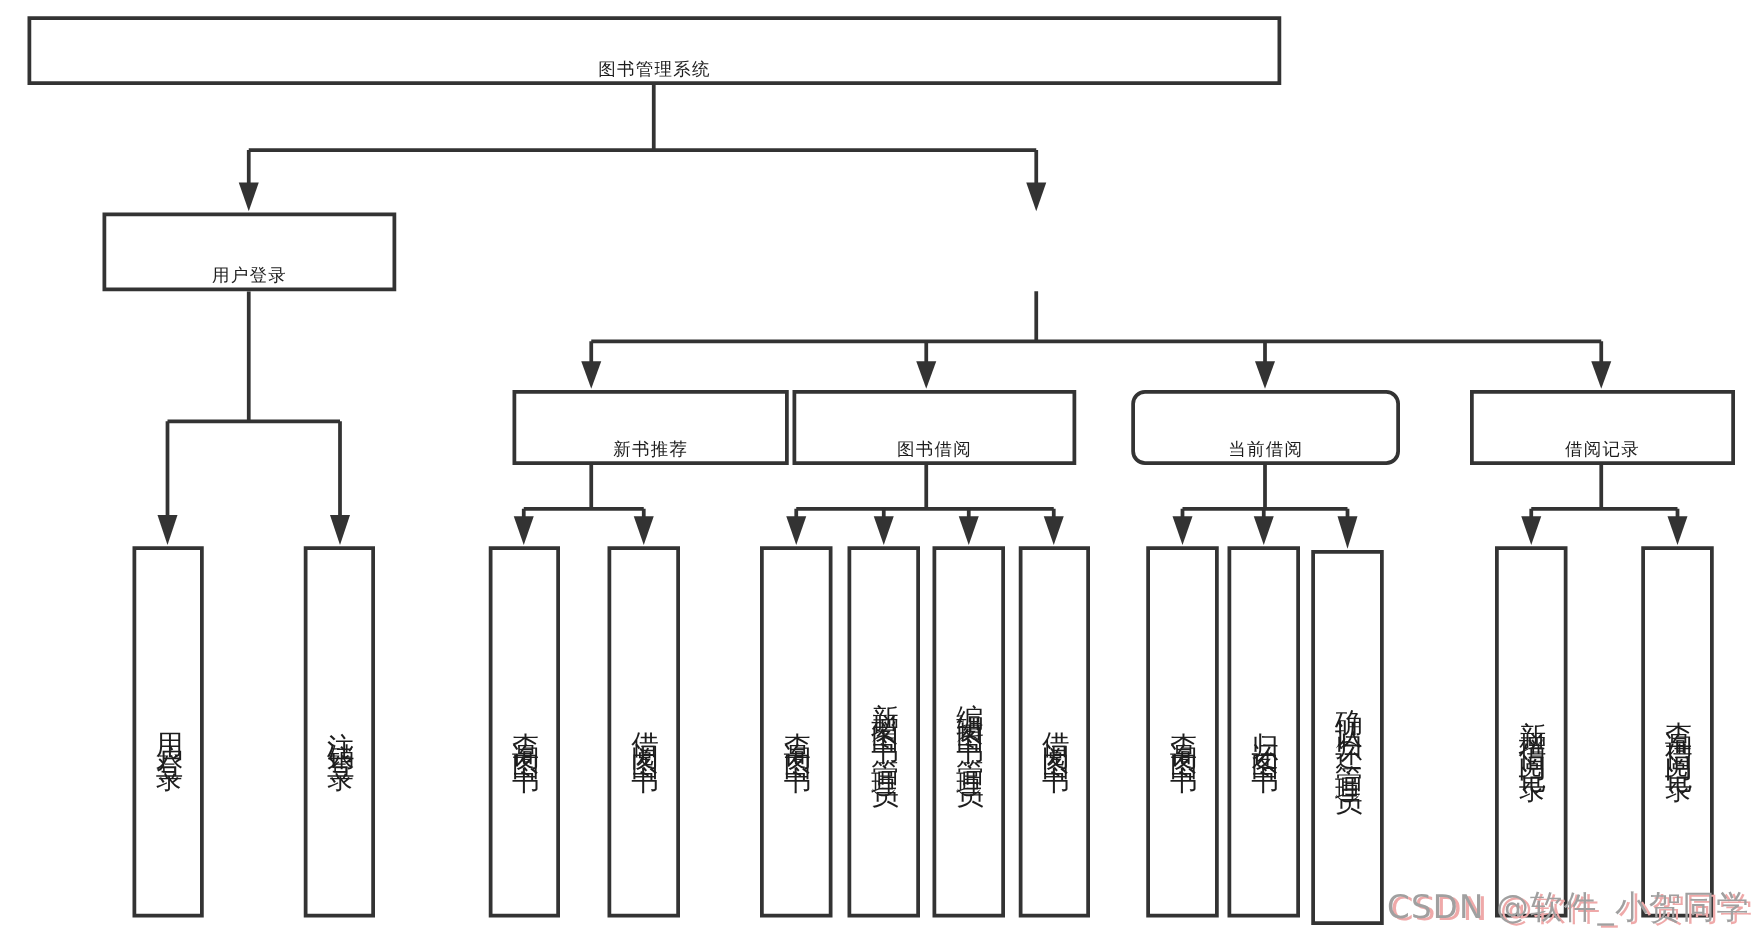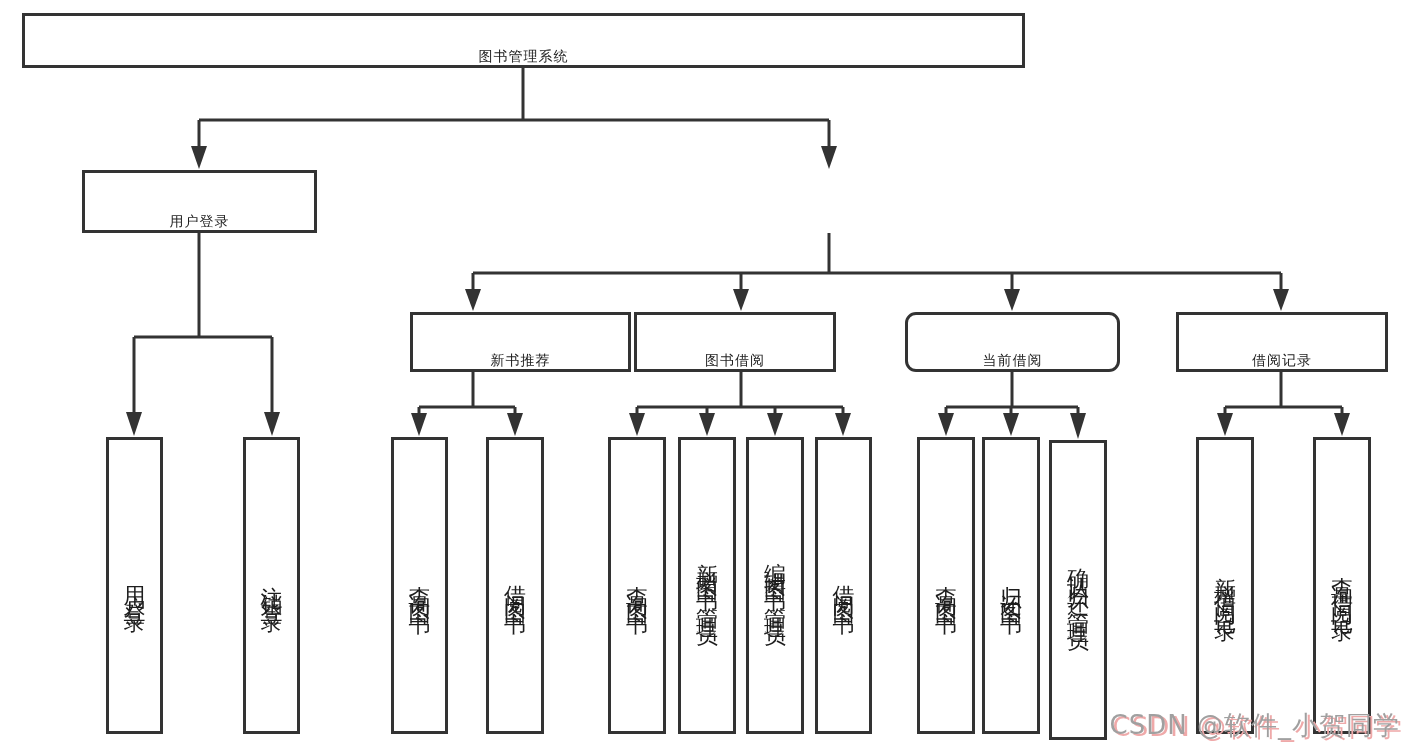--- a/index.html
+++ b/index.html
@@ -139,21 +139,21 @@
     <span>图书管理系统</span>
   </div>
 
   <div class="node" style="left:82px; top:170px; width:235px; height:63px;">
     <span>用户登录</span>
   </div>
 
   <div class="node" style="left:363px; top:312px; width:221px; height:60px;margin-left:47px;">
     <span>新书推荐</span>
   </div>
-  <div class="node" style="left:634px; top:312px; width:202px; height:60px;">
+  <div class="node" style="left:634px; top:312px; width:227px; height:60px;">
     <span>图书借阅</span>
   </div>
   <div class="node" style="left:905px; top:312px; width:215px; height:60px;border-radius:11px;">
     <span>当前借阅</span>
   </div>
   <div class="node" style="left:1176px; top:312px; width:212px; height:60px;">
     <span>借阅记录</span>
   </div>
 
   <div class="leaf" style="left:106px; top:437px; width:57px; height:297px;">

